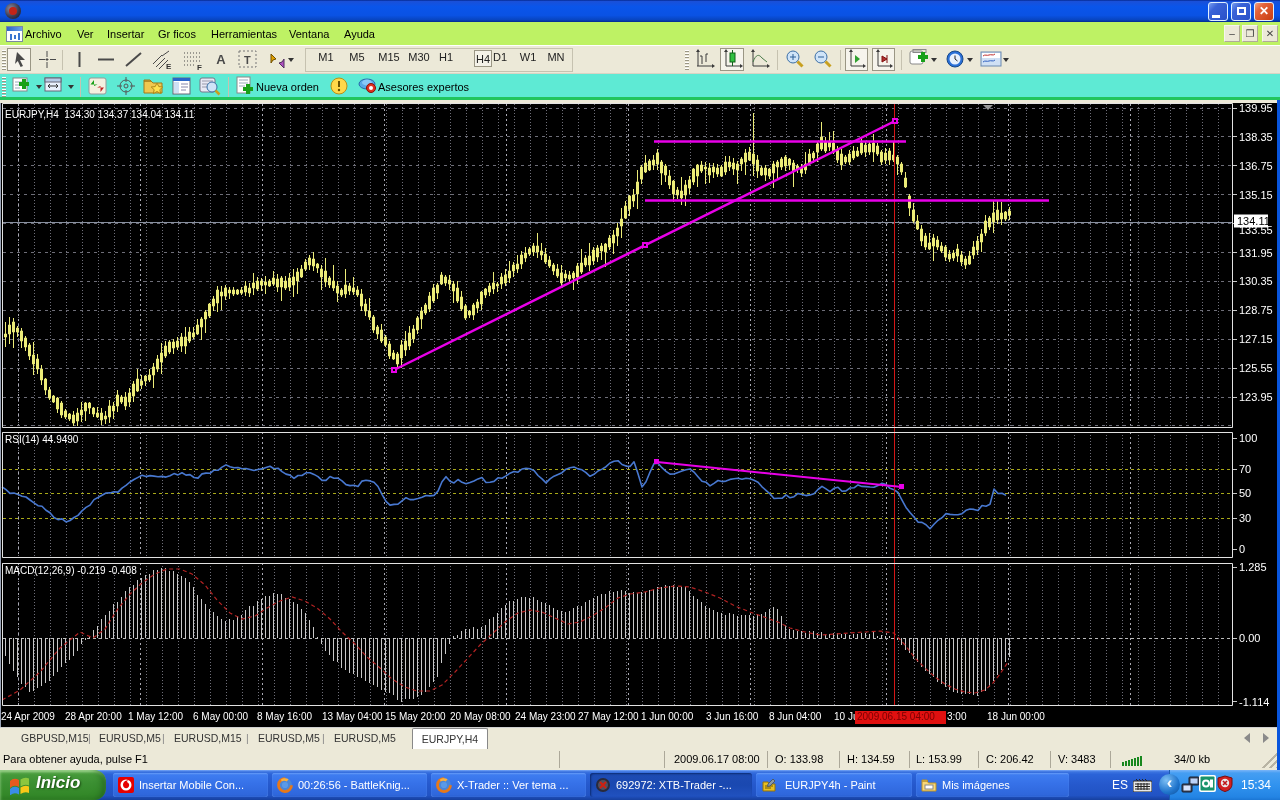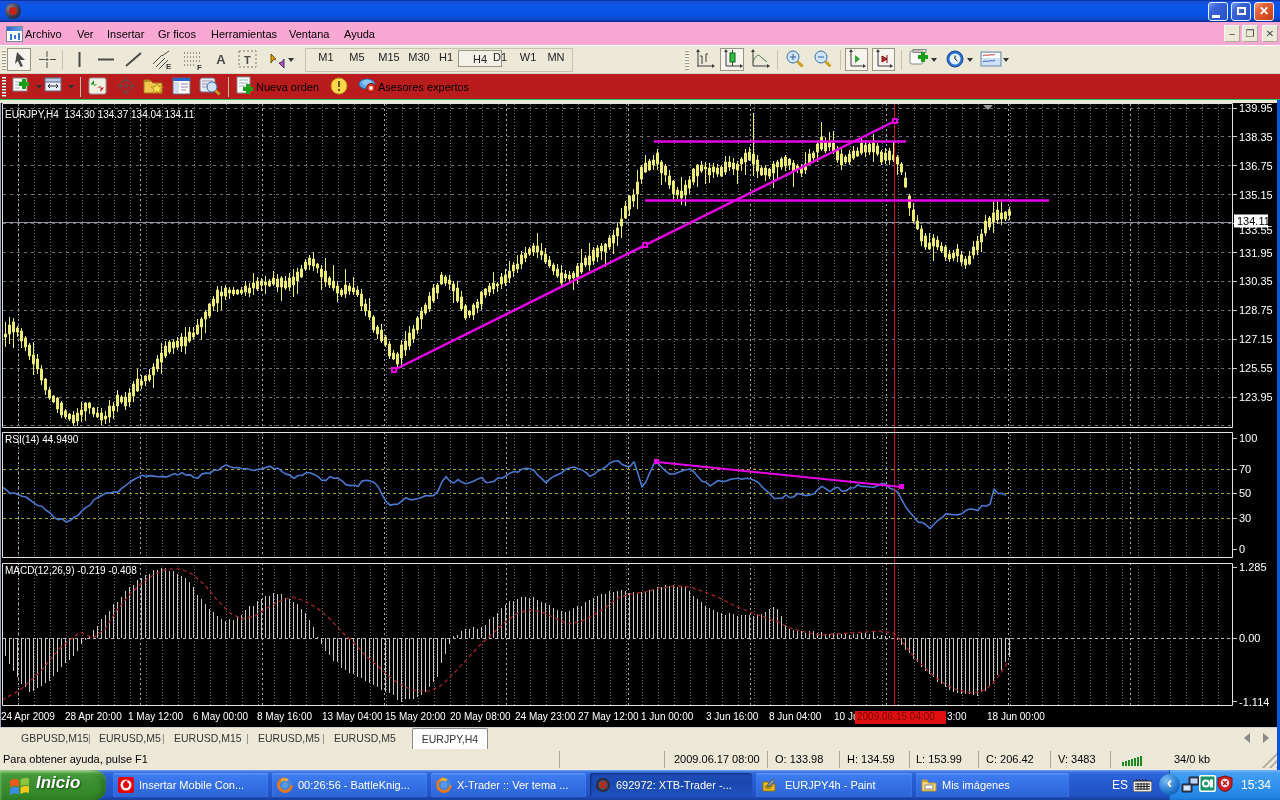--- a/index.html
+++ b/index.html
@@ -6,28 +6,28 @@
      font-family:"Liberation Sans",sans-serif;background:#ECE9D8}
 .abs{position:absolute}
 #titlebar{top:0;left:0;width:1280px;height:22px;
   background:linear-gradient(180deg,#02268c 0%,#1a50d8 6%,#0a55ea 30%,#0a52e4 70%,#0845c0 90%,#032a92 100%);
   color:#fff;font-weight:bold;font-size:13px}
 #titlebar .txt{position:absolute;left:26px;top:3px;letter-spacing:0;text-shadow:1px 1px 1px #00137a}
 .tbtn{position:absolute;top:2px;width:20px;height:19px;border-radius:3px;
   border:1px solid #dff0ff;color:#fff;font-size:12px;text-align:center;line-height:17px}
 .tbtn.b{background:linear-gradient(135deg,#7a9ef0 0%,#3a63d8 30%,#2850c8 100%)}
 .tbtn.r{background:linear-gradient(135deg,#f0a080 0%,#e4633a 30%,#c83c10 100%)}
-#menubar{top:22px;left:0;width:1280px;height:24px;background:#f9a8d4;font-size:11px;color:#000;
+#menubar{top:22px;left:0;width:1280px;height:24px;background:#bef264;font-size:11px;color:#000;
   border-bottom:1px solid #fff}
 .mitem{position:absolute;top:6px}
 .mdibtn{position:absolute;top:3px;width:16px;height:17px;background:#ECE9D8;
   border:1px solid #f6f5ee;border-right-color:#b0aa98;border-bottom-color:#b0aa98;
   color:#444;font-size:10px;text-align:center;line-height:15px}
 #tb1{top:46px;left:0;width:1280px;height:28px;background:#ECE9D8;border-bottom:1px solid #d8d4c4}
-#tb2{top:74px;left:0;width:1280px;height:26px;background:#b91c1c;border-bottom:1px solid #22c55e}
+#tb2{top:74px;left:0;width:1280px;height:26px;background:#5eead4;border-bottom:3px solid #22c55e}
 .handle{position:absolute;top:4px;width:4px;height:20px;
   background:repeating-linear-gradient(180deg,#fff 0 1px,#9a9684 1px 2px,transparent 2px 3px)}
 .tfgroup{position:absolute;top:2px;height:24px;border:1px solid #c6c2b0;background:#ECE9D8}
 .tf{position:absolute;top:3px;font-size:11px;color:#222;text-align:center}
 .tfsel{border:1px solid #9a9684;background:#f4f2e8}
 .sep{position:absolute;top:4px;width:1px;height:20px;background:#c6c2b0}
 .ibtn{position:absolute;display:flex;align-items:center;justify-content:center}
 .selbtn{border:1px solid #9a9684;background:#f6f4ec}
 #tabs{top:727px;left:0;width:1280px;height:22px;background:#ECE9D8;font-size:10.5px;
   border-top:1px solid #d0d0d0;color:#333}
@@ -130,21 +130,21 @@
         <path d="M16 14l-5-5 3-1 2-3z" fill="#b050c0" stroke="#503060" transform="translate(4,6)"></path>
         <path d="M24 10l3 4 3-4z" fill="#333"></path>
       </svg>
     </div>
 <div class="tfgroup" style="left:305px;width:268px"></div>
 <div class="tf" style="left:314px;width:24px;height:17px;line-height:16px">M1</div>
 <div class="tf" style="left:345px;width:24px;height:17px;line-height:16px">M5</div>
 <div class="tf" style="left:374px;width:30px;height:17px;line-height:16px">M15</div>
 <div class="tf" style="left:404px;width:30px;height:17px;line-height:16px">M30</div>
 <div class="tf" style="left:434px;width:24px;height:17px;line-height:16px">H1</div>
-<div class="tf tfsel" style="left:458px;width:44px;top:4px;height:17px;line-height:16px">H4</div>
+<div class="tf tfsel" style="left:474px;width:18px;top:4px;height:17px;line-height:16px">H4</div>
 <div class="tf" style="left:488px;width:24px;height:17px;line-height:16px">D1</div>
 <div class="tf" style="left:515px;width:26px;height:17px;line-height:16px">W1</div>
 <div class="tf" style="left:543px;width:26px;height:17px;line-height:16px">MN</div>
 <div class="handle" style="left:685px"></div>
 <div class="ibtn" style="left:694px;top:2px;width:22px;height:23px">
       <svg width="22" height="23" style="">
         <path d="M4 4v14h14M4 18h-1M8 8v8M8 8h-2M12 6v8m0-8h2" stroke="#3a3a3a" fill="none"></path>
         <path d="M2 4l2-3 2 3zM18 16l3 2-3 2z" fill="#3a3a3a"></path>
       </svg>
     </div>

